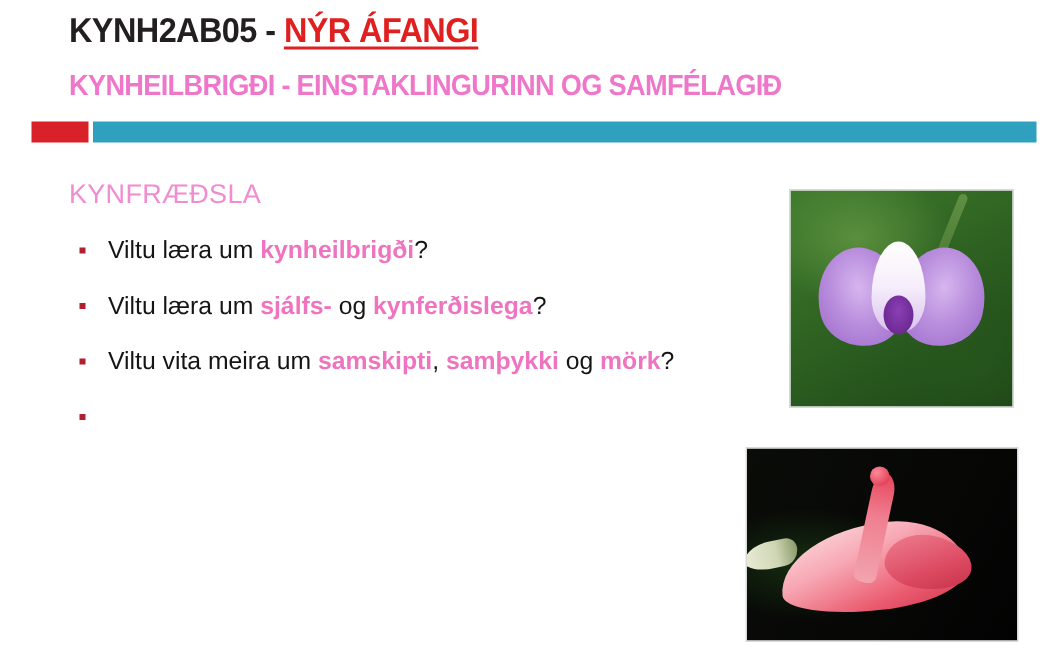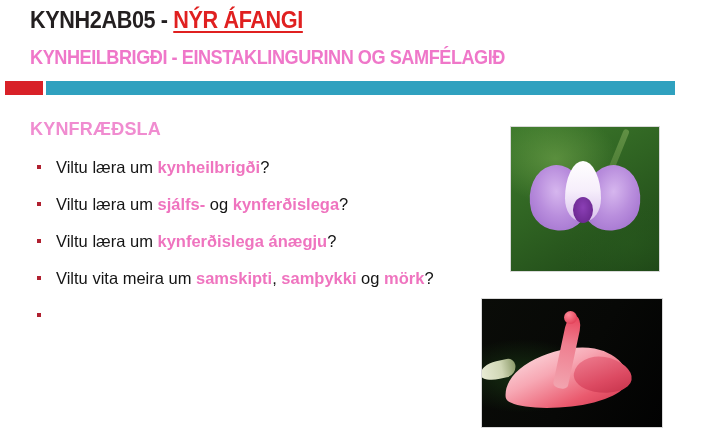--- a/index.html
+++ b/index.html
@@ -10,21 +10,21 @@
   body {
     width: 705px;
     height: 448px;
     overflow: hidden;
     font-family: "Liberation Sans", sans-serif;
     position: relative;
   }
 
   #slide {
     position: absolute;
-    left: 0; top: 0;
+    left: 16px; top: 0;
     width: 599px;
     height: 448px;
     background: #ffffff;
   }
 
   
   .title-line {
     position: absolute;
     left: 30px;
     top: 7px;
@@ -74,21 +74,21 @@
     height: 14px;
     background: #2fa1bf;
   }
 
   
   .section-heading {
     position: absolute;
     left: 30px;
     top: 119px;
     font-size: 18px;
-    font-weight: bold;
+    font-weight: normal;
     letter-spacing: 0.2px;
     color: #f08cd0;
   }
 
   .bullet-list {
     position: absolute;
     left: 30px;
     top: 155px;
     width: 445px;
     margin: 0;
@@ -250,21 +250,20 @@
   <div class="subtitle-line">KYNHEILBRIGÐI - EINSTAKLINGURINN OG SAMFÉLAGIÐ</div>
 
   <div class="bar-red"></div>
   <div class="bar-teal"></div>
 
   <div class="section-heading">KYNFRÆÐSLA</div>
 
   <ul class="bullet-list">
       <li class="bullet-item"><span class="bullet-marker"></span><span class="plain">Viltu læra um </span><span class="hl">kynheilbrigði</span><span class="plain">?</span></li>
       <li class="bullet-item"><span class="bullet-marker"></span><span class="plain">Viltu læra um </span><span class="hl">sjálfs-</span><span class="plain"> og </span><span class="hl">kynferðislega</span><span class="plain">?</span></li>
-      <li class="bullet-item"><span class="bullet-marker"></span><span class="plain">Viltu læra um </span><span class="hl">kynferðislega ánægju</span><span class="plain">?</span></li>
       <li class="bullet-item"><span class="bullet-marker"></span><span class="plain">Viltu vita meira um </span><span class="hl">samskipti</span><span class="plain">, </span><span class="hl">samþykki</span><span class="plain"> og </span><span class="hl">mörk</span><span class="plain">?</span></li>
       <li class="bullet-item bold-item last"><span class="bullet-marker"></span></li>
     </ul>
 
   <div class="photo" id="photo-violet">
     <div class="vf-stem"></div>
     <div class="vf-wing left"></div>
     <div class="vf-wing right"></div>
     <div class="vf-keel"></div>
     <div class="vf-center"></div>

